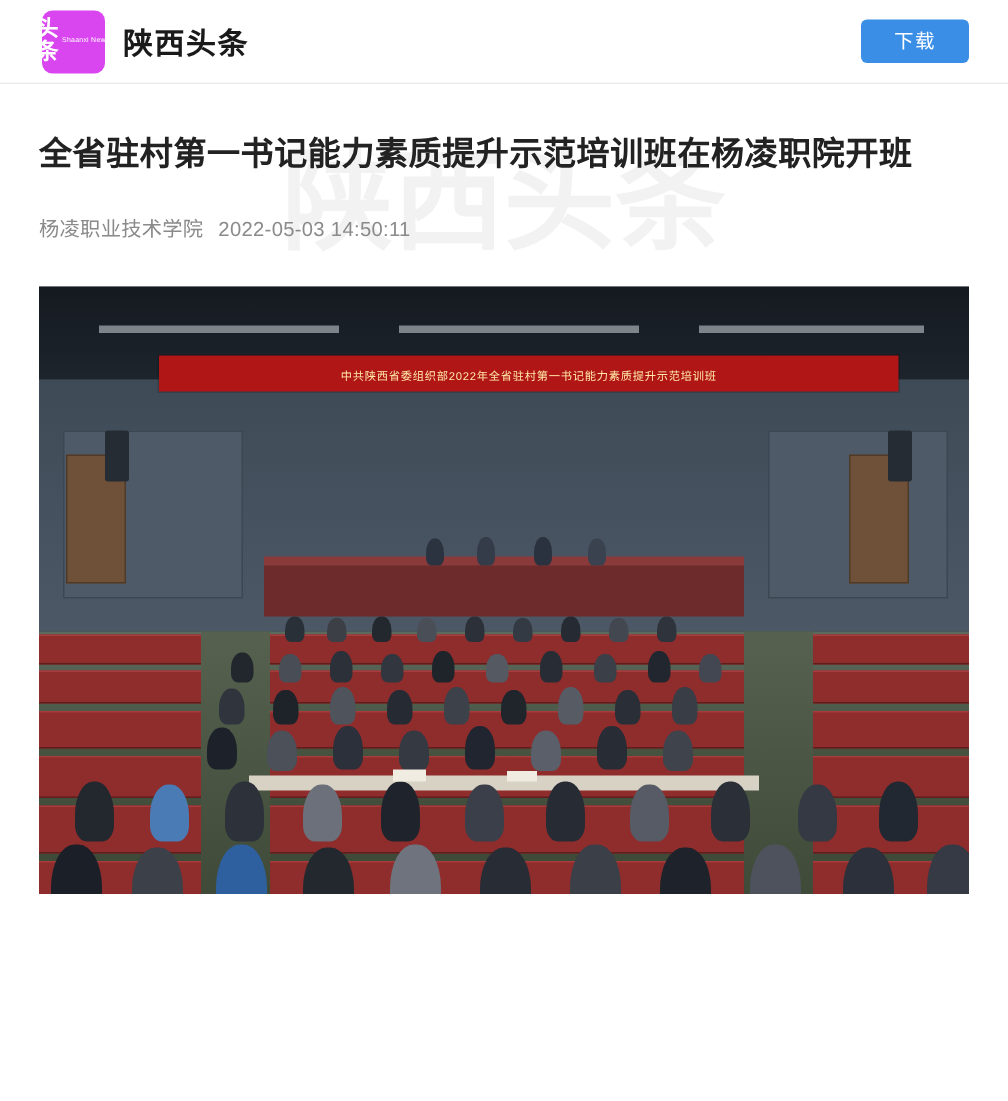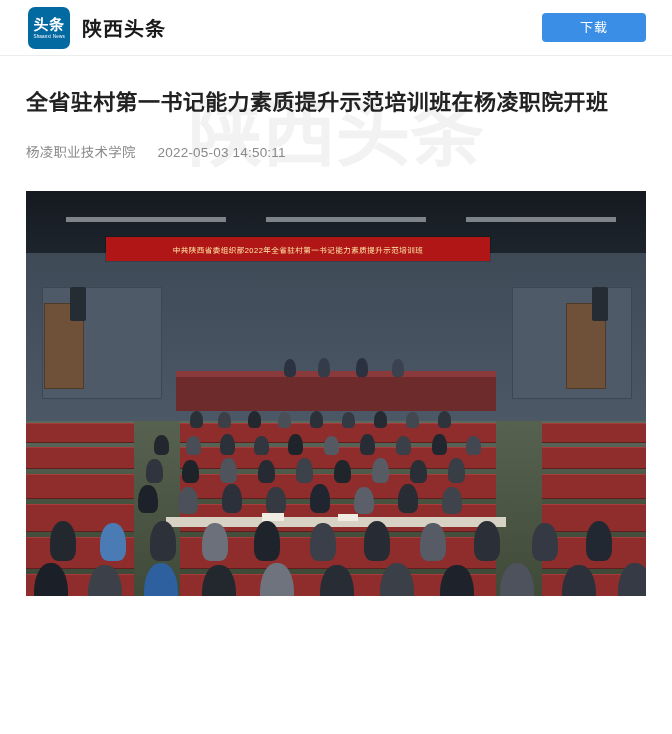--- a/index.html
+++ b/index.html
@@ -25,24 +25,24 @@
     border-bottom: 1px solid #ececec;
     display: flex;
     align-items: center;
     padding: 0 26px 0 28px;
     position: relative;
   }
   .logo-badge {
     width: 42px;
     height: 42px;
     border-radius: 7px;
-    background: #0369a1;
+    background: #d946ef;
     color: #ffffff;
     display: flex;
-    flex-direction: column;
+    flex-direction: row;
     align-items: center;
     justify-content: center;
     line-height: 1;
     flex: 0 0 auto;
   }
   .logo-badge .logo-cn {
     font-size: 15px;
     font-weight: 700;
     letter-spacing: 0.5px;
     margin-bottom: 2px;
@@ -60,21 +60,21 @@
     margin-left: 12px;
     letter-spacing: 1px;
   }
   .download-btn {
     margin-left: auto;
     background: #3a8ee6;
     color: #ffffff;
     font-size: 13px;
     border: none;
     border-radius: 4px;
-    padding: 0 38px;
+    padding: 0 22px;
     height: 29px;
     line-height: 29px;
     cursor: pointer;
     letter-spacing: 1px;
     font-family: Liberation Serif, serif;
   }
 
   
   .article {
     padding: 0 26px;
@@ -104,21 +104,21 @@
     letter-spacing: 0.4px;
   }
   .meta {
     position: relative;
     z-index: 1;
     margin-top: 22px;
     font-size: 13.5px;
     color: #8a8a8a;
     letter-spacing: 0.2px;
   }
-  .meta .source { margin-right: 18px; }
+  .meta .source { margin-right: 6px; }
 
   
   .photo-wrap {
     margin-top: 30px;
     width: 620px;
     height: 405px;
     position: relative;
     overflow: hidden;
     background: #2a2f3a;
   }
@@ -136,21 +136,21 @@
     position: absolute;
     top: 26px; height: 5px; background: #cfd8dc; opacity: .55;
   }
   .front-wall {
     position: absolute;
     left: 0; right: 0; top: 62px; height: 168px;
     background: linear-gradient(#3f4a57, #4c5866);
   }
   .banner {
     position: absolute;
-    left: 80px; top: 46px; width: 384px; height: 24px;
+    left: 80px; top: 46px; width: 493px; height: 24px;
     background: #b01616;
     color: #ffe9a8;
     font-size: 7.5px;
     display: flex; align-items: center; justify-content: center;
     letter-spacing: .5px;
     white-space: nowrap;
     overflow: hidden;
     z-index: 3;
     box-shadow: 0 0 0 1px rgba(0,0,0,.15);
   }

